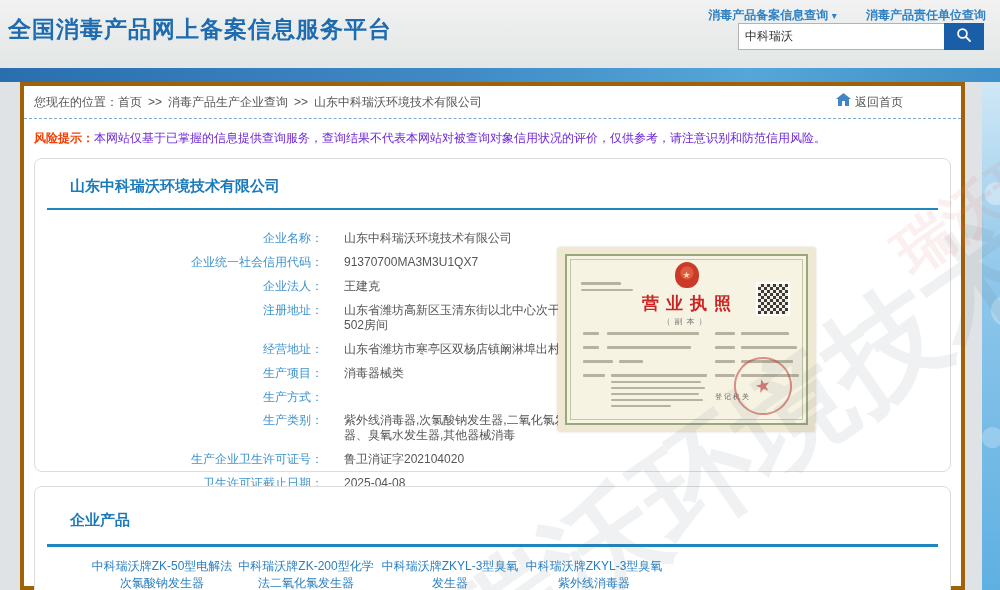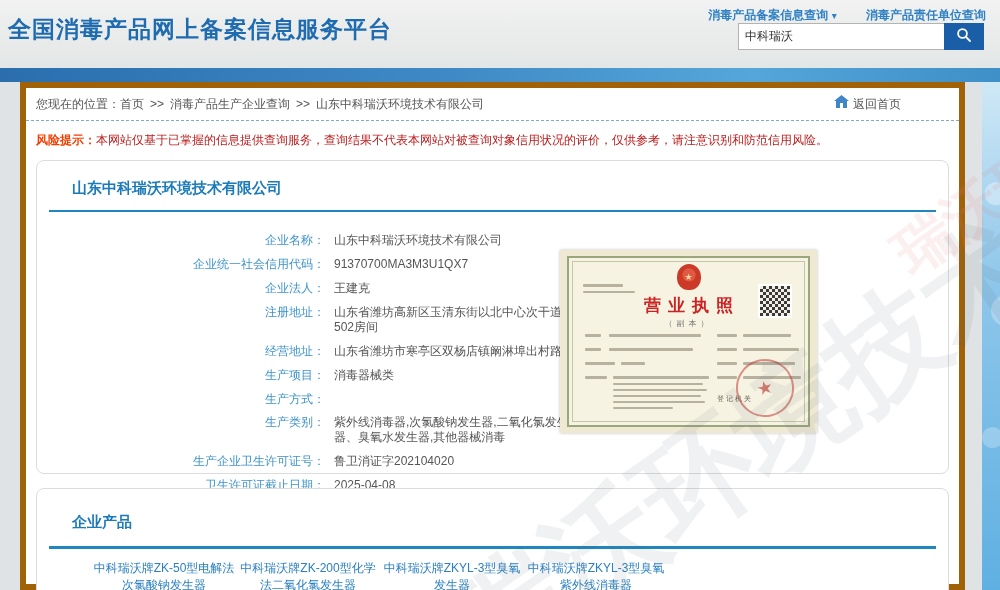--- a/index.html
+++ b/index.html
@@ -21,41 +21,41 @@
   .blue-bar{position:absolute;left:0;top:68px;width:1000px;height:14px;
     background:linear-gradient(90deg,#2a6eae 0%,#3f8ac6 45%,#55a6da 75%,#3f8fc8 100%);}
   .right-strip{position:absolute;top:82px;right:0;width:35px;height:508px;
     background:
       radial-gradient(circle at 40% 22%, rgba(255,255,255,.35) 11px, rgba(255,255,255,0) 12px),
       radial-gradient(circle at 70% 45%, rgba(255,255,255,.28) 15px, rgba(255,255,255,0) 16px),
       radial-gradient(circle at 30% 70%, rgba(255,255,255,.25) 10px, rgba(255,255,255,0) 11px),
       linear-gradient(180deg,#cfe8f6 0%,#8ec6ea 40%,#5fb0e2 100%);}
 
   
-  .wrapper{position:absolute;left:20px;top:82px;width:945px;height:508px;background:#fff;border:6px solid #a16207;box-sizing:border-box;}
+  .wrapper{position:absolute;left:20px;top:82px;width:945px;height:508px;background:#fff;border:4px solid #a16207;box-sizing:border-box;}
   .breadcrumb-row{position:relative;height:32px;line-height:32px;padding:0 10px;border-bottom:1px dashed #7fa9cf;font-size:12px;color:#555;}
   .breadcrumb-row a{color:#555;text-decoration:none;cursor:pointer;}
   .bc-sep{margin:0 6px;color:#555;}
   .back-home{position:absolute;right:58px;top:0;color:#2f81c4;text-decoration:none;display:flex;align-items:center;gap:4px;height:32px;cursor:pointer;}
   .risk-notice{padding:11px 10px 4px;font-size:12px;line-height:16px;}
   .risk-label{color:#f43d00;font-weight:bold;}
-  .risk-text{color:#b91c1c;}
+  .risk-text{color:#6d28d9;}
 
   
   .panel{margin:8px 10px 0;border:1px solid #dcdcdc;border-radius:8px;position:relative;background:#fff;}
   .panel.company{height:312px;}
   .panel.products{height:120px;margin-top:14px;}
   .panel-title{margin:18px 0 0 35px;color:#1b7ab9;font-weight:bold;font-size:15px;}
   .panel-divider{margin:12px 12px 0;height:2px;background:#1f86c0;}
   .panel.products .panel-title{margin-top:24px;}
   .panel.products .panel-divider{height:3px;margin-top:14px;}
 
   
   .fields{position:absolute;left:0;top:72px;width:100%;}
-  .field-row{display:flex;margin-bottom:9px;line-height:14px;}
+  .field-row{display:flex;margin-bottom:9px;line-height:14px;gap:12px;}
   .f-label{flex:none;width:288px;text-align:right;color:#3e93cb;font-size:12px;}
   .f-value{margin-left:9px;max-width:318px;color:#555;font-size:12px;line-height:15px;}
 
   
   .license{position:absolute;left:523px;top:89px;width:257px;height:183px;background:#efe9d3;box-shadow:0 0 3px rgba(0,0,0,.25);}
   .license-frame{position:absolute;left:7px;top:6px;right:7px;bottom:6px;border:2px solid #9aa77c;background:#f6f3e3;}
   .license-inner{position:absolute;left:3px;top:3px;right:3px;bottom:3px;border:1px solid #c3c7a6;}
   .emblem{position:absolute;left:50%;top:6px;transform:translateX(-50%);width:24px;height:26px;border-radius:50% 50% 46% 46%;
     background:radial-gradient(circle at 50% 42%, #e05a43 0 6px, #cb3a28 7px);display:flex;align-items:center;justify-content:center;}
   .emblem-star{color:#ffd9a0;font-size:9px;line-height:1;}

